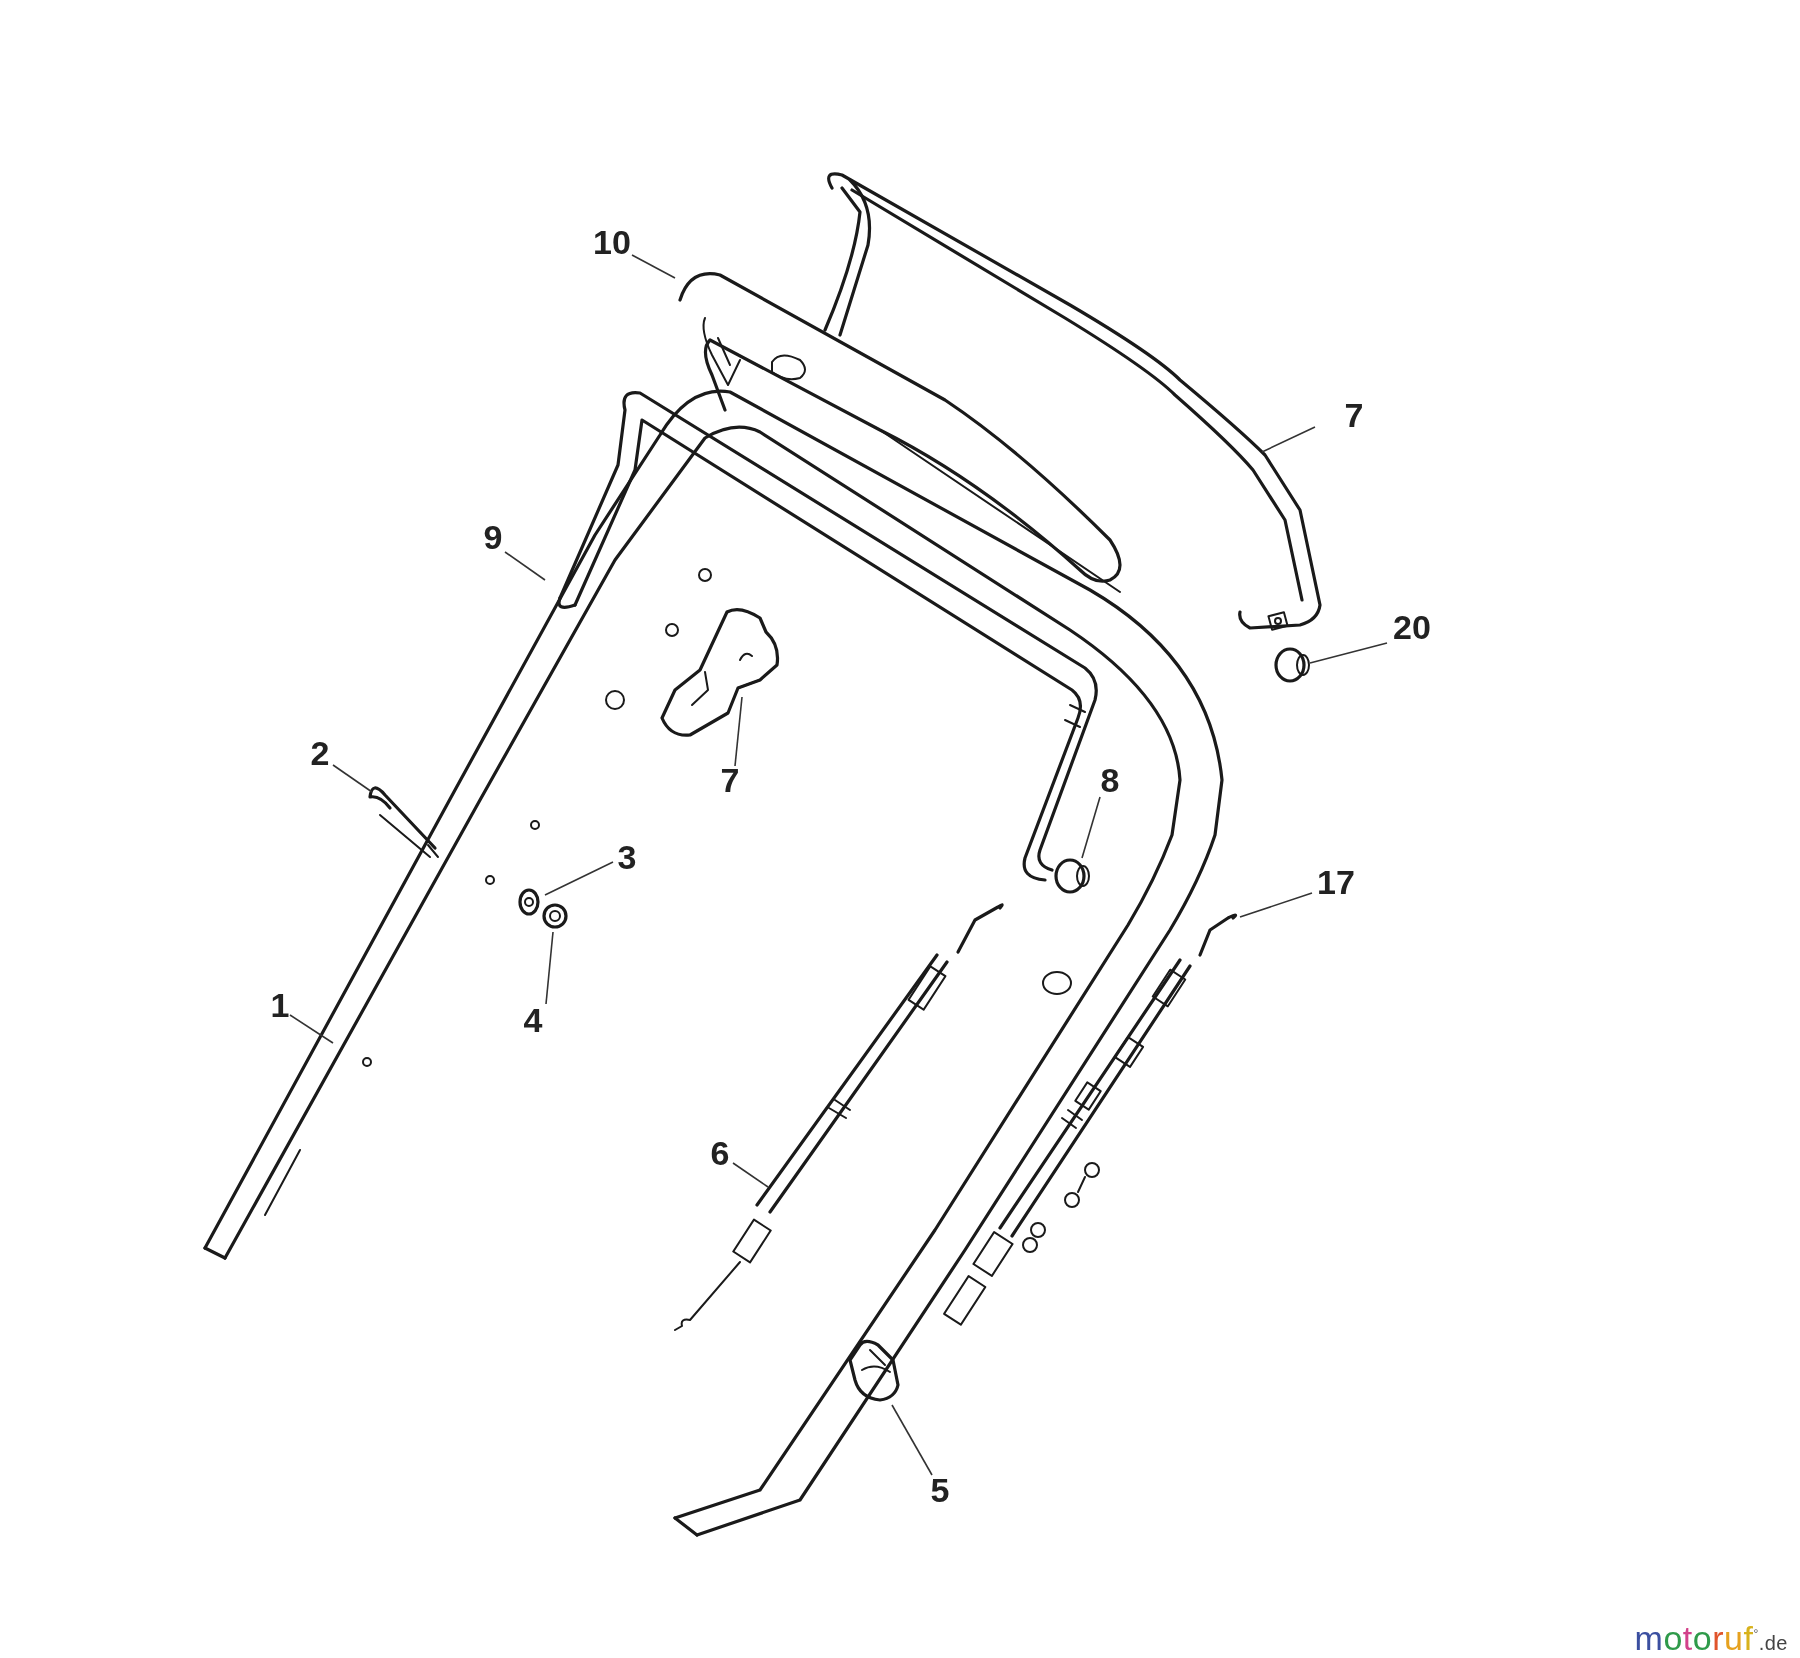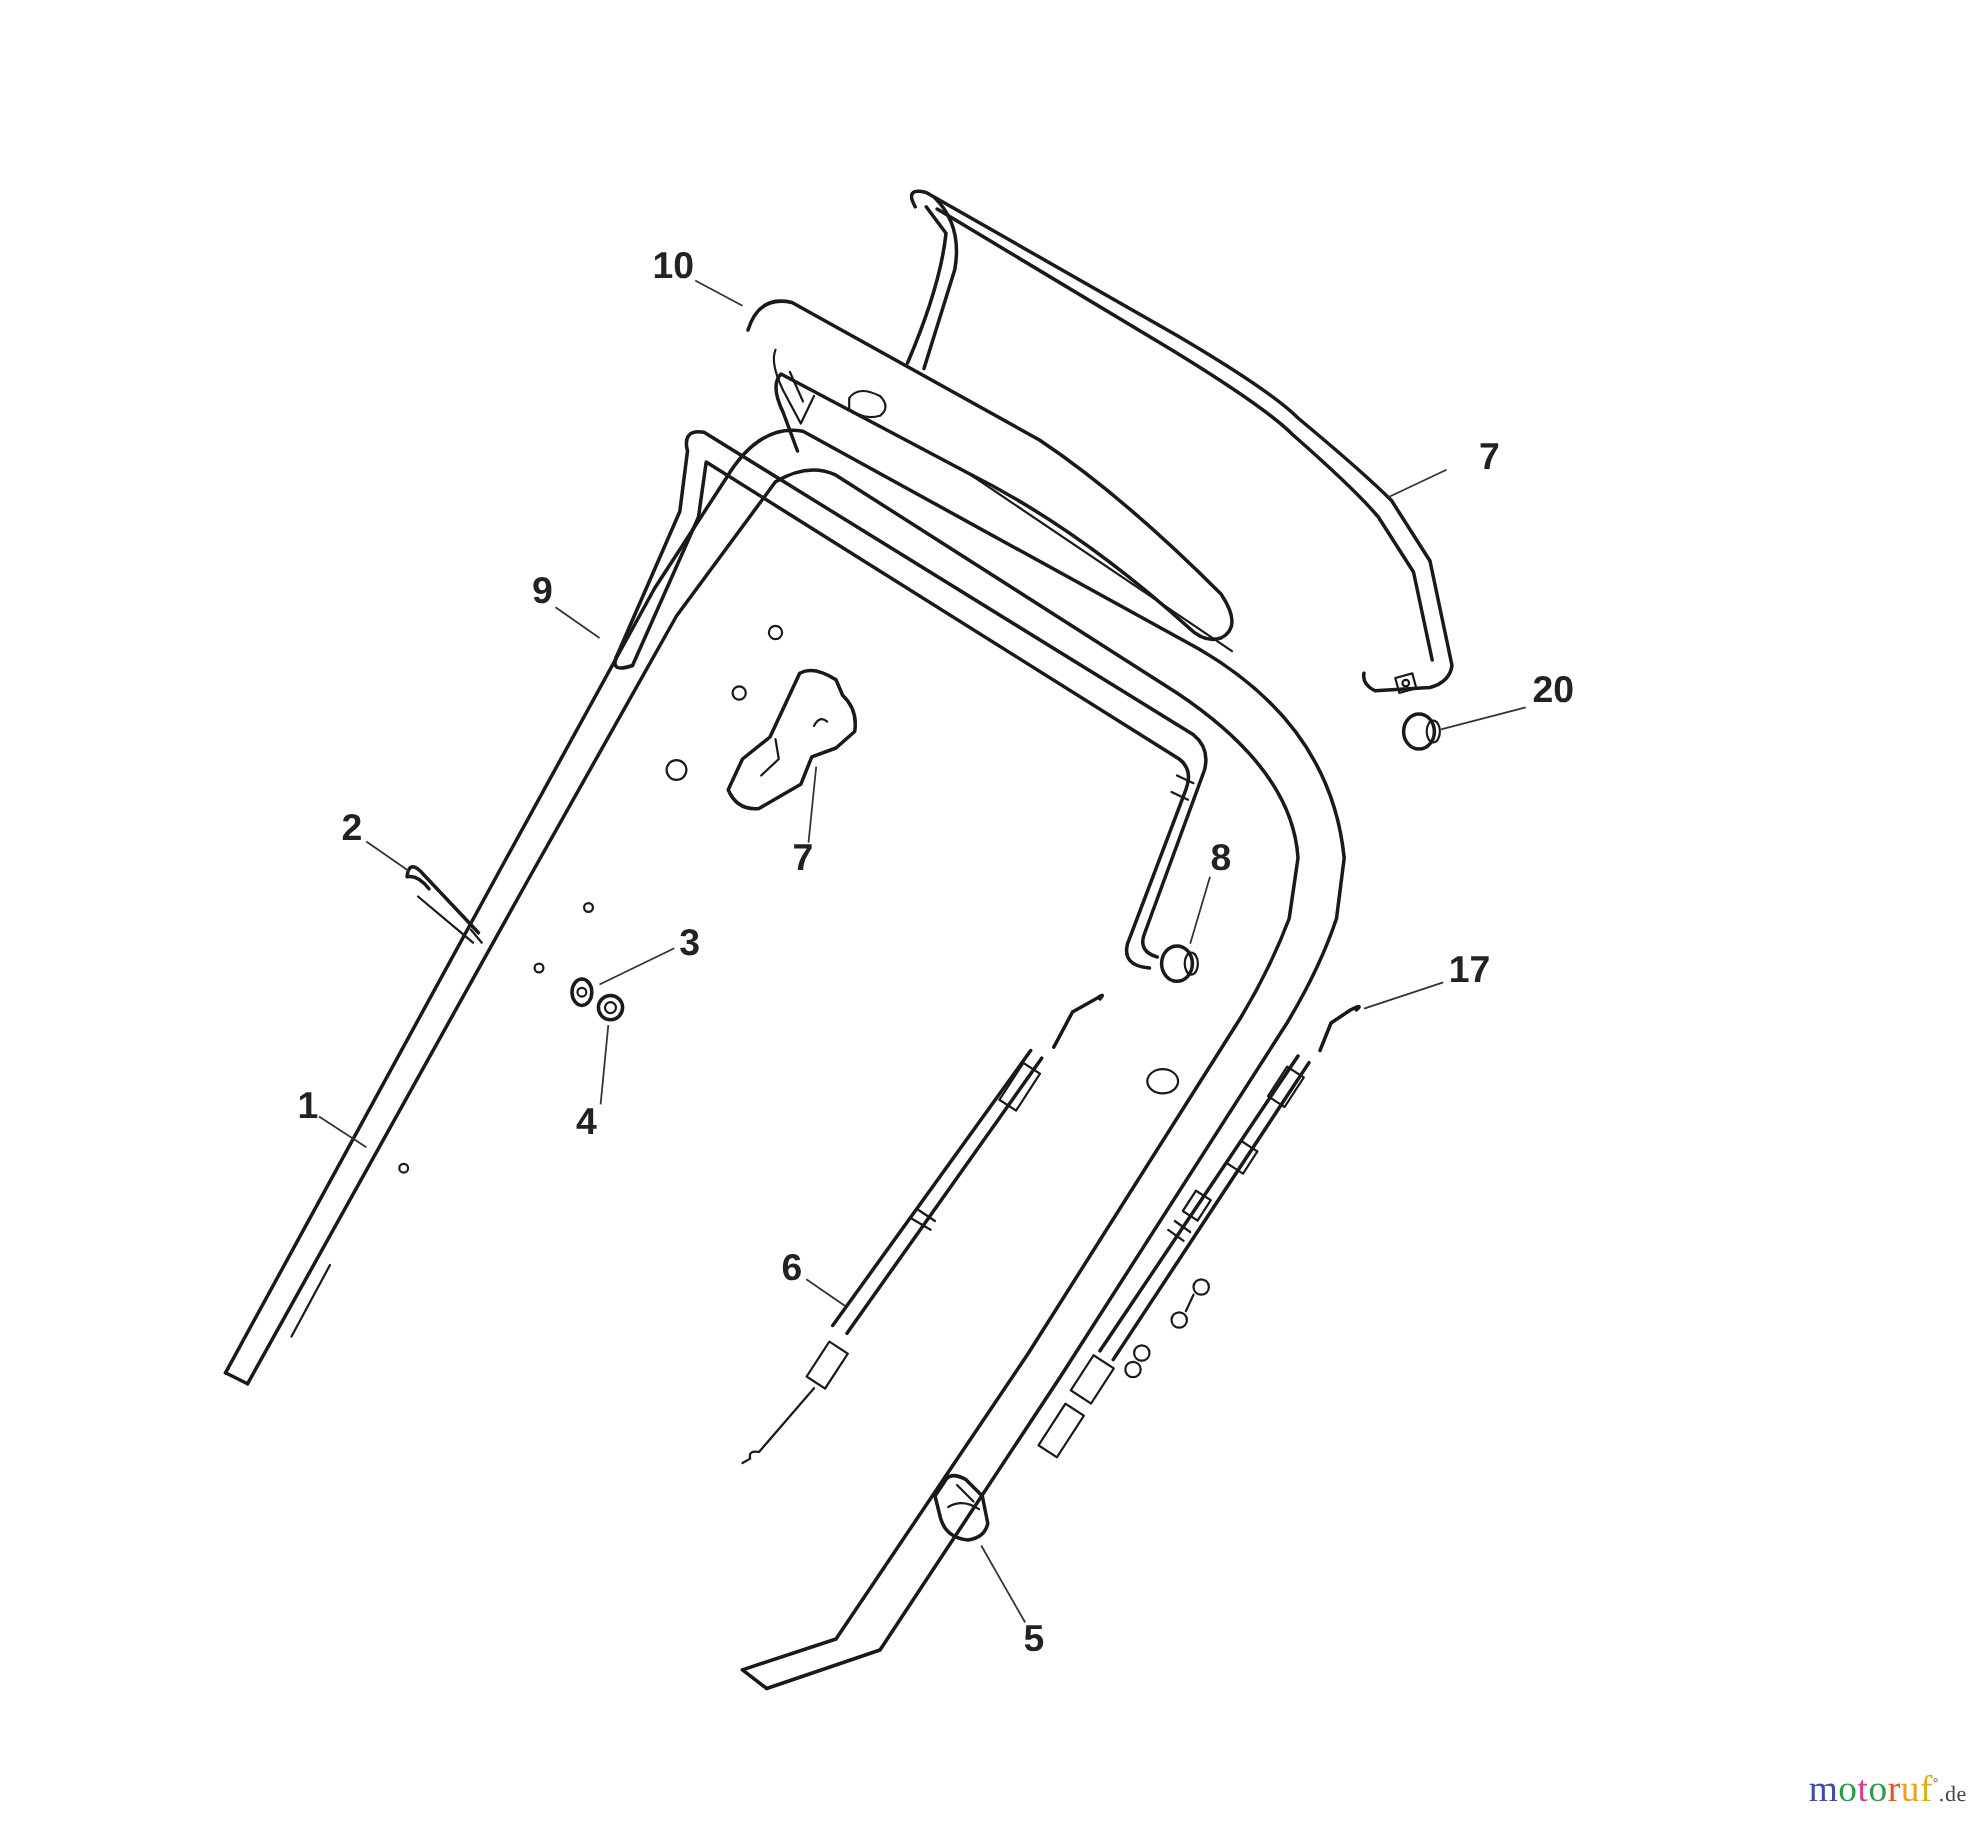--- a/index.html
+++ b/index.html
@@ -2,21 +2,21 @@
 <html><head>
 <meta charset="utf-8">
 <style>
   html, body { margin:0; padding:0; background:#ffffff; }
   body { width:1800px; height:1658px; position:relative; overflow:hidden; font-family:"Liberation Sans", sans-serif; }
   #diagram { position:absolute; left:0; top:0; width:1800px; height:1658px; }
   .part { fill:none; stroke:#1a1a1a; stroke-width:3.2; stroke-linecap:round; stroke-linejoin:round; }
   .thin { fill:none; stroke:#1a1a1a; stroke-width:2; stroke-linecap:round; stroke-linejoin:round; }
   .leader { fill:none; stroke:#333; stroke-width:1.6; }
   .callout { position:absolute; font-family:"Liberation Sans", sans-serif; font-weight:bold; font-size:34px; color:#222; line-height:1; transform:translate(-50%,-50%); white-space:nowrap; }
-  .logo { position:absolute; right:12px; bottom:12px; font-family:Liberation Serif, serif; font-size:34px; letter-spacing:0.5px; }
+  .logo { position:absolute; right:12px; bottom:0; font-family:Liberation Sans, sans-serif; font-size:34px; letter-spacing:0.5px; }
   .logo .tld { font-size:20px; color:#444; }
   .logo .deg { font-size:12px; vertical-align:super; color:#555; }
 </style>
 </head>
 <body>
 
 <svg id="diagram" viewBox="0 0 1800 1658" xmlns="http://www.w3.org/2000/svg">
 
   <g>
 

